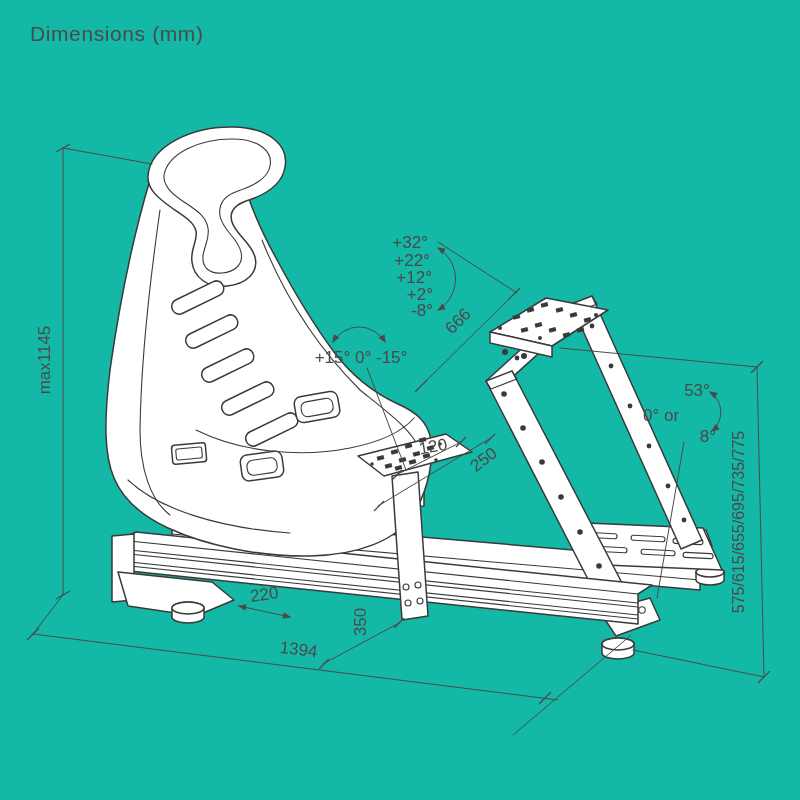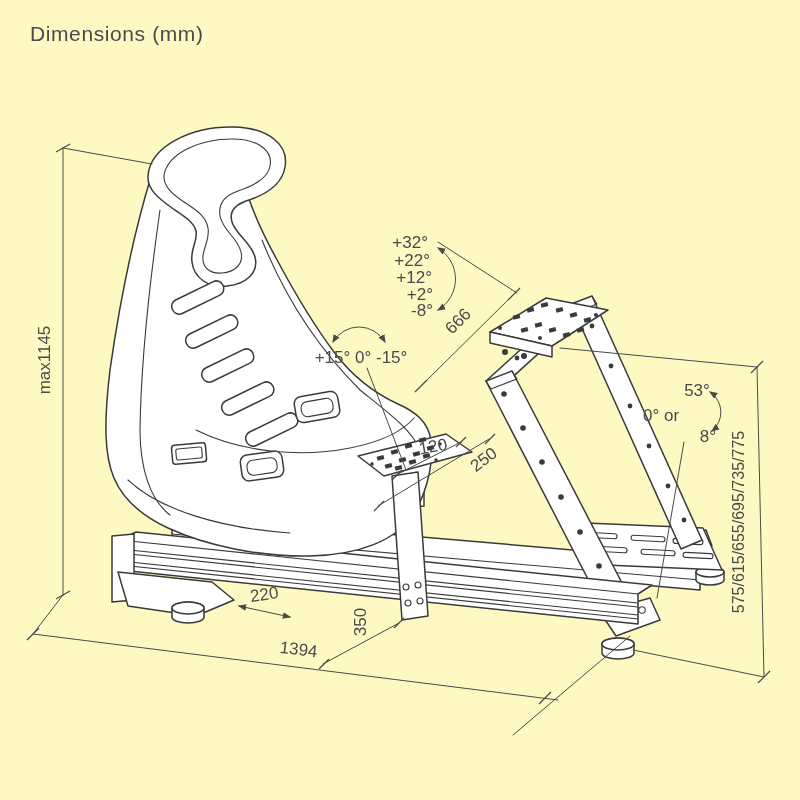--- a/index.html
+++ b/index.html
@@ -1,16 +1,16 @@
 <!DOCTYPE html>
 <html><head>
 <meta charset="utf-8">
 <style>
   html,body{margin:0;padding:0;background:#ffffff;}
-  #stage{position:relative;width:800px;height:800px;background:#fef9c3;overflow:hidden;
+  #stage{position:relative;width:800px;height:800px;background:#14b8a6;overflow:hidden;
          font-family:"Liberation Sans",sans-serif;}
   #title{position:absolute;left:30px;top:22px;font-size:21px;letter-spacing:.6px;color:#4a4a4a;}
   svg{position:absolute;left:0;top:0;}
   .df{stroke:#3a3a3a;stroke-width:1.5;fill:#ffffff;stroke-linejoin:round;stroke-linecap:round;}
   .dt{stroke:#3a3a3a;stroke-width:1.1;fill:none;stroke-linejoin:round;stroke-linecap:round;}
   .hole{fill:#3a3a3a;stroke:none;}
   .dim{stroke:#4a4a4a;stroke-width:1;fill:none;stroke-linecap:round;}
   .tick{stroke:#4a4a4a;stroke-width:1.2;}
   text.lbl{fill:#4a4a4a;font-size:17px;font-family:"Liberation Sans",sans-serif;}
   text.lbl2{fill:#4a4a4a;font-size:16px;font-family:"Liberation Sans",sans-serif;}

